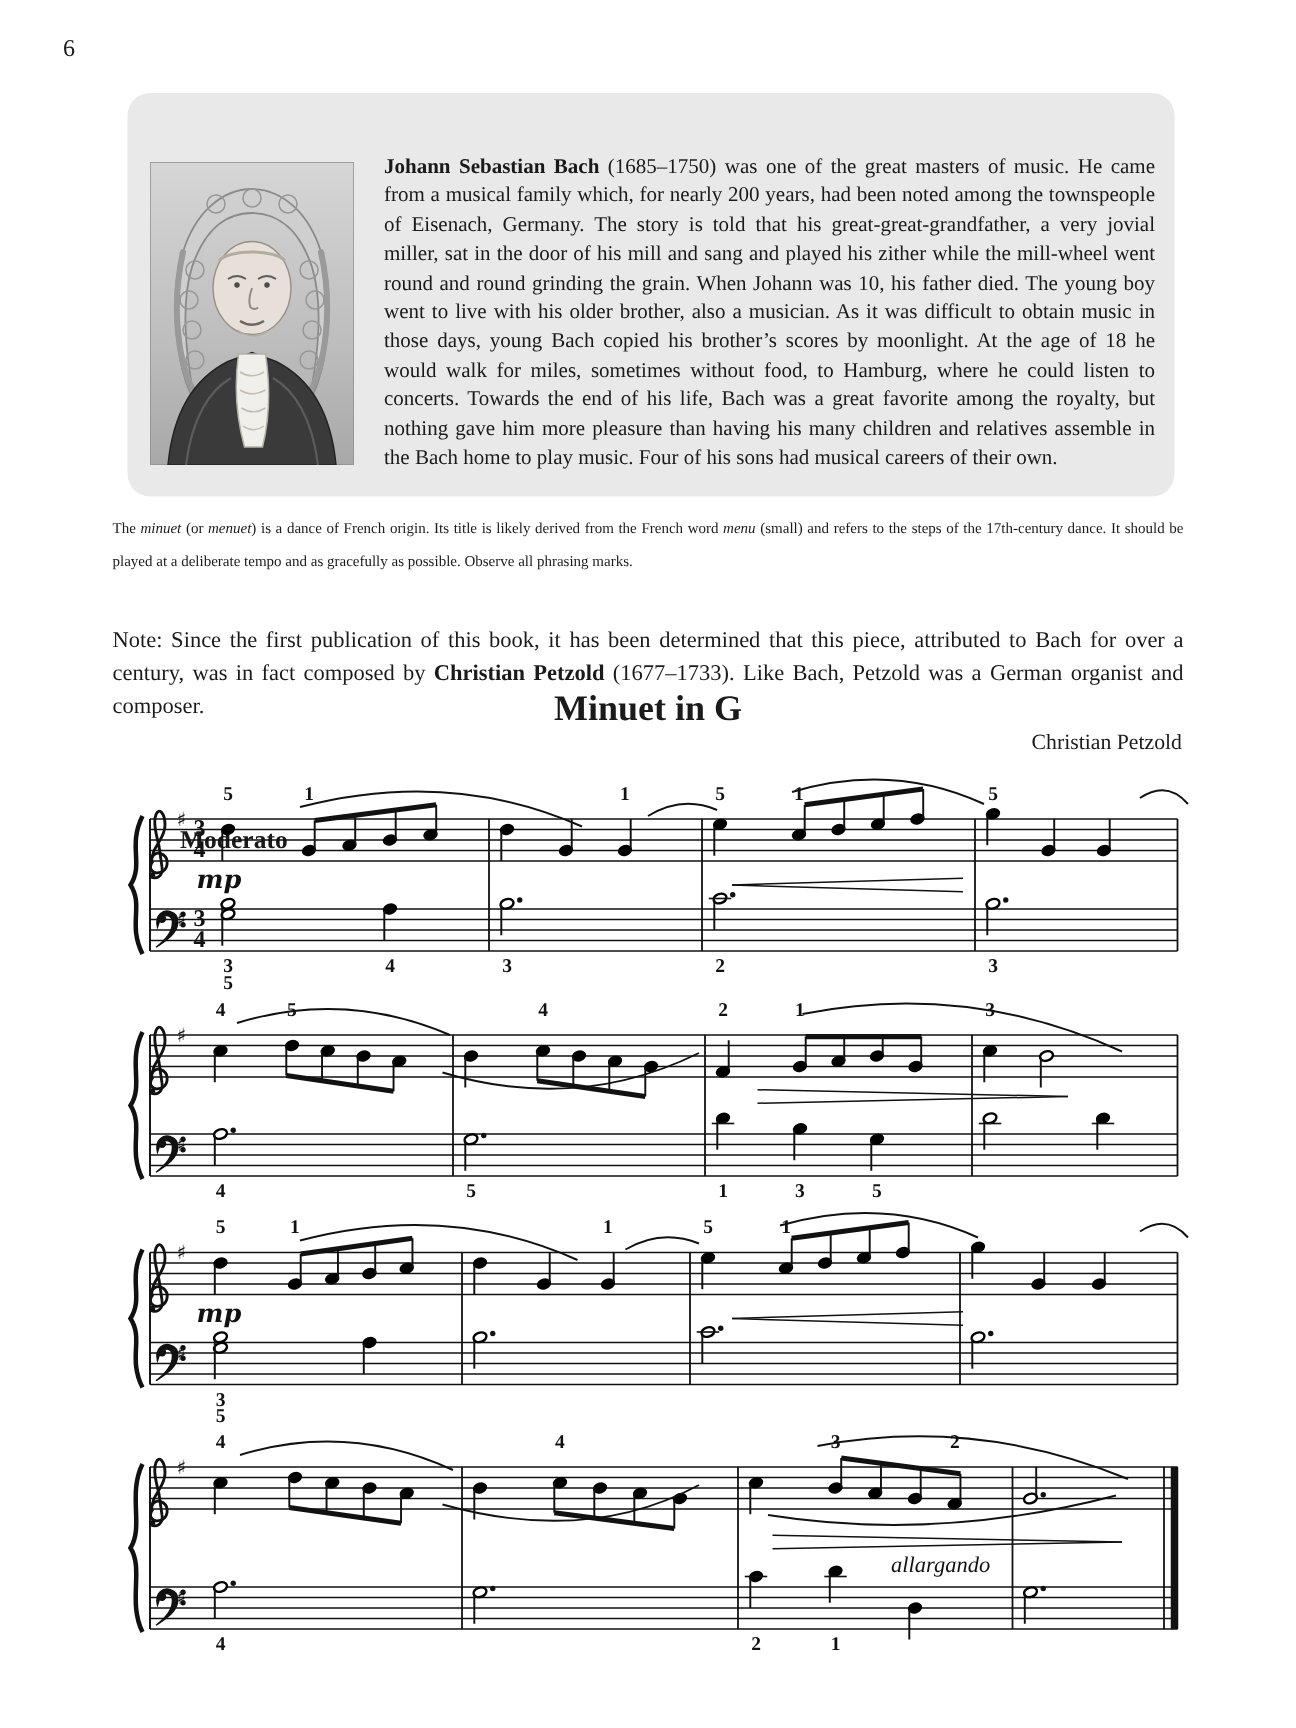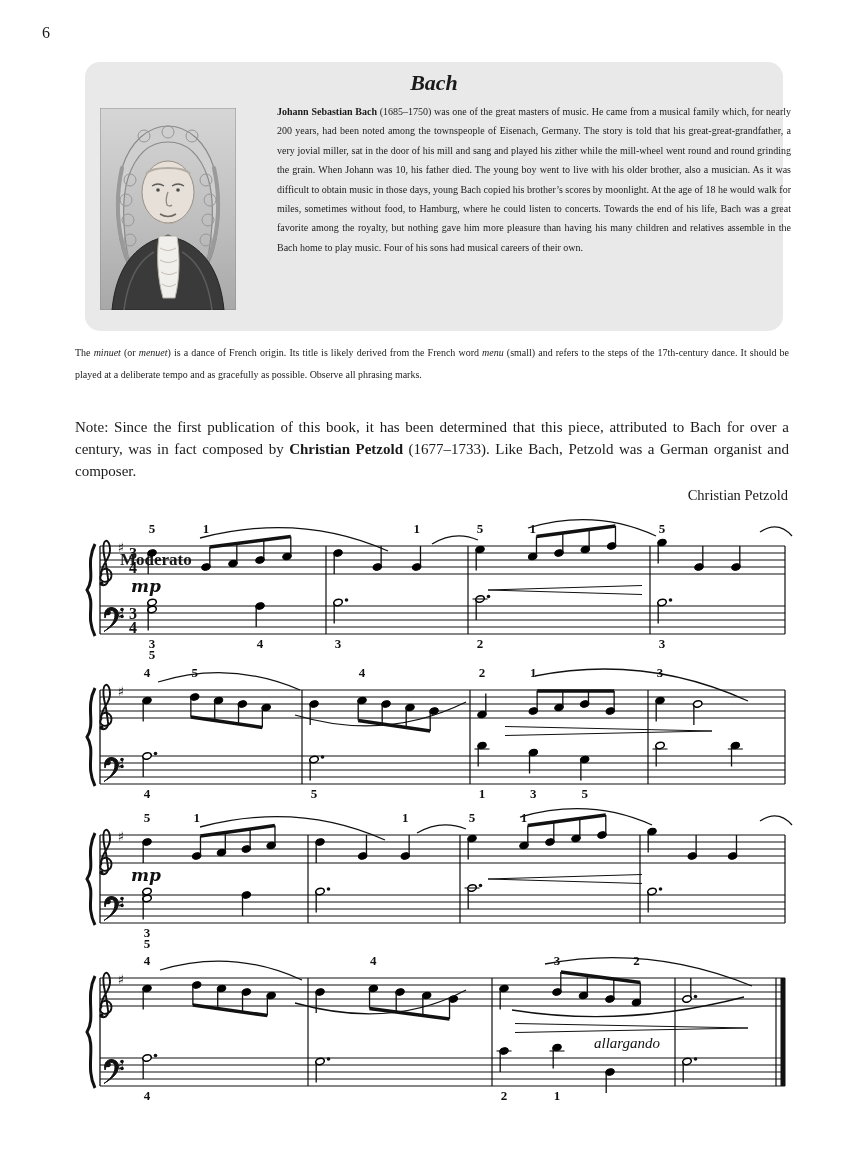--- a/index.html
+++ b/index.html
@@ -3,37 +3,36 @@
 <meta charset="utf-8">
 <style>
   html,body{margin:0;padding:0;background:#fff;}
   .page{position:relative;width:864px;height:1152px;background:#ffffff;
         font-family:"Liberation Serif",serif;color:#1a1a1a;overflow:hidden;}
   .abs{position:absolute;}
   .pageno{left:42px;top:24px;font-size:16px;}
   .biobox{left:85px;top:62px;width:698px;height:269px;background:#e9e9e9;border-radius:15px;}
   .biotitle{left:85px;top:70px;width:698px;text-align:center;font-size:22px;font-weight:bold;font-style:italic;}
   .portrait{left:100px;top:108px;width:136px;height:202px;}
-  .biotext{left:256px;top:102px;width:514px;font-size:10px;line-height:19.4px;text-align:justify;margin-left:21px;}
+  .biotext{left:256px;top:102px;width:514px;font-size:14px;line-height:19.4px;text-align:justify;}
   .para1{left:75px;top:342px;width:714px;font-size:10px;line-height:22px;text-align:justify;}
   .para2{left:75px;top:416px;width:714px;font-size:15px;line-height:22px;text-align:justify;}
   .piecetitle{left:0px;top:460px;width:864px;text-align:center;font-size:24px;font-weight:bold;}
   .composer{left:0px;top:487px;width:788px;text-align:right;font-size:14.5px;}
   .tempo{left:120px;top:506px;font-size:17px;font-weight:bold;margin-top:44px;}
   .musicsvg{left:0;top:0;width:864px;height:1152px;}
 </style>
 </head>
 <body>
 
 <div class="page">
 
   <div class="abs pageno">6</div>
 
   <div class="abs biobox"></div>
-  <div class="abs biotitle">Bach</div>
 
   <svg class="abs portrait" viewBox="0 0 136 202">
     <defs>
       <linearGradient id="pg" x1="0" y1="0" x2="0" y2="1">
         <stop offset="0" stop-color="#d6d6d6"></stop>
           <stop offset="0.6" stop-color="#bdbdbd"></stop>
           <stop offset="1" stop-color="#a8a8a8"></stop>
       </linearGradient>
     </defs>
     <rect x="0" y="0" width="136" height="202" fill="url(#pg)" stroke="#8f8f8f" stroke-width="1"></rect>
@@ -72,20 +71,21 @@
         <path d="M61,164 q8,5 16,0"></path>
         <path d="M62,176 q7,5 14,0"></path>
     </g>
   </svg>
 
   <div class="abs biotext"><span style="font-weight: bold;">Johann Sebastian Bach</span><span> (1685–1750) was one of the great masters of music. He came from a musical family which, for nearly 200 years, had been noted among the townspeople of Eisenach, Germany. The story is told that his great-great-grandfather, a very jovial miller, sat in the door of his mill and sang and played his zither while the mill-wheel went round and round grinding the grain. When Johann was 10, his father died. The young boy went to live with his older brother, also a musician. As it was difficult to obtain music in those days, young Bach copied his brother’s scores by moonlight. At the age of 18 he would walk for miles, sometimes without food, to Hamburg, where he could listen to concerts. Towards the end of his life, Bach was a great favorite among the royalty, but nothing gave him more pleasure than having his many children and relatives assemble in the Bach home to play music. Four of his sons had musical careers of their own.</span></div>
 
   <div class="abs para1"><span>The </span><span style="font-style: italic;">minuet</span><span> (or </span><span style="font-style: italic;">menuet</span><span>) is a dance of French origin. Its title is likely derived from the French word </span><span style="font-style: italic;">menu</span><span> (small) and refers to the steps of the 17th-century dance. It should be played at a deliberate tempo and as gracefully as possible. Observe all phrasing marks.</span></div>
   <div class="abs para2"><span style="font-weight: normal;">Note:</span><span> Since the first publication of this book, it has been determined that this piece, attributed to Bach for over a century, was in fact composed by </span><span style="font-weight: bold;">Christian Petzold</span><span> (1677–1733). Like Bach, Petzold was a German organist and composer.</span></div>
 
+  <div class="abs piecetitle">Minuet in G</div>
   <div class="abs composer">Christian Petzold</div>
   <div class="abs tempo">Moderato</div>
 
   <svg class="abs musicsvg" viewBox="0 0 864 1152" id="music">
       <g>
         <line x1="100" y1="546" x2="785" y2="546" stroke="#111" stroke-width="1.1"></line>
         <line x1="100" y1="606" x2="785" y2="606" stroke="#111" stroke-width="1.1"></line>
         <line x1="100" y1="553" x2="785" y2="553" stroke="#111" stroke-width="1.1"></line>
         <line x1="100" y1="613" x2="785" y2="613" stroke="#111" stroke-width="1.1"></line>
         <line x1="100" y1="560" x2="785" y2="560" stroke="#111" stroke-width="1.1"></line>

